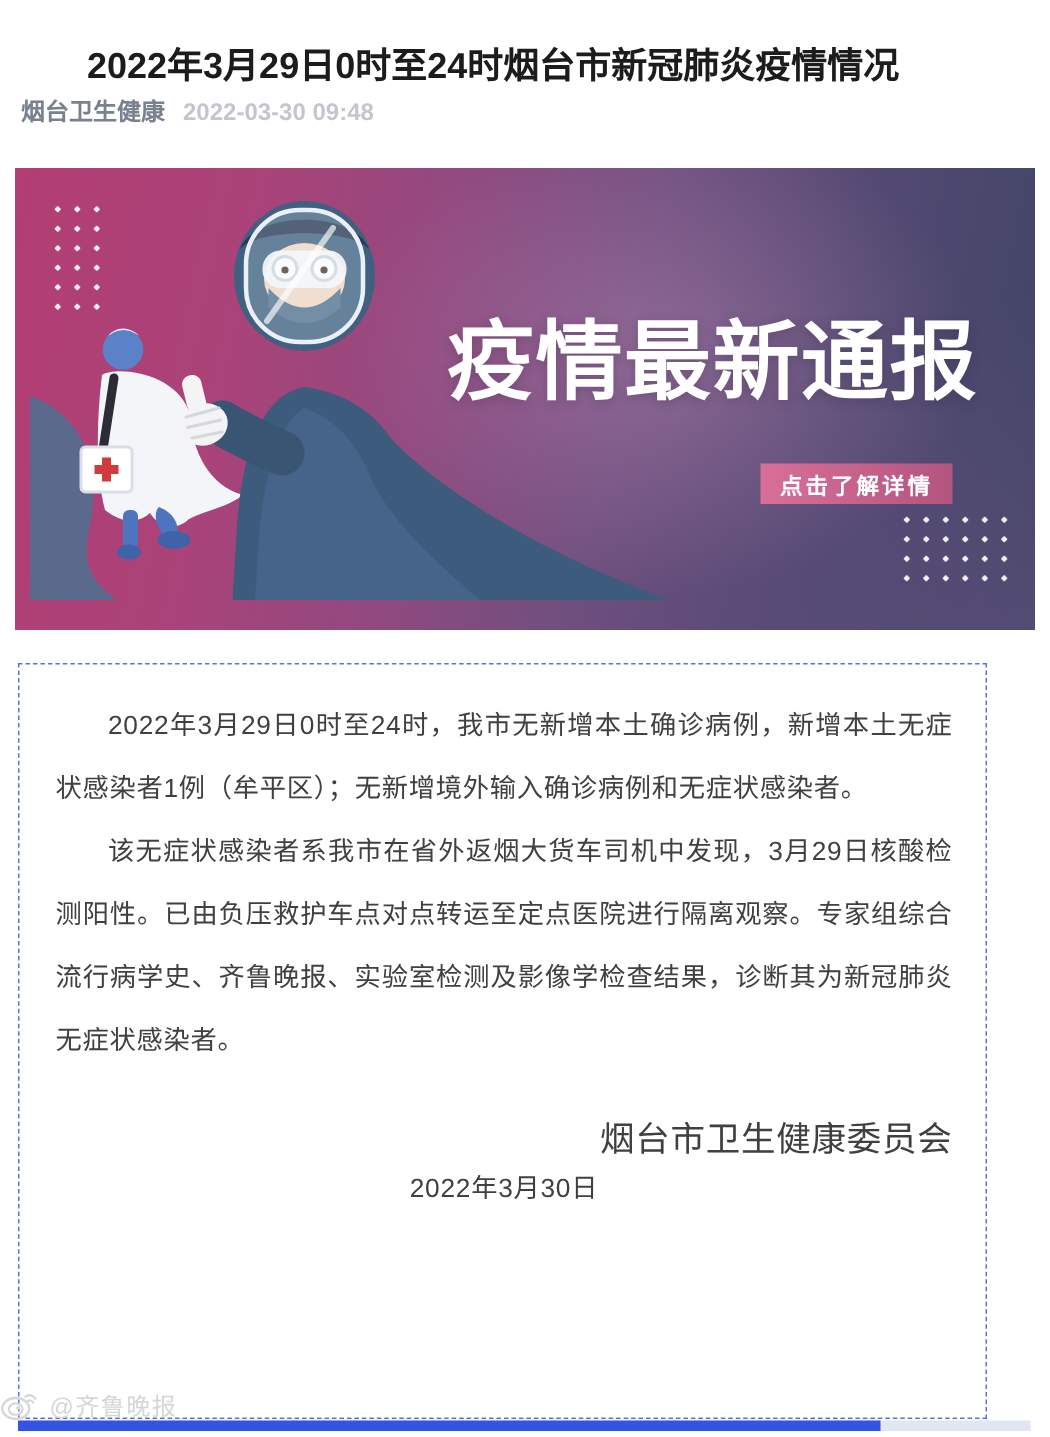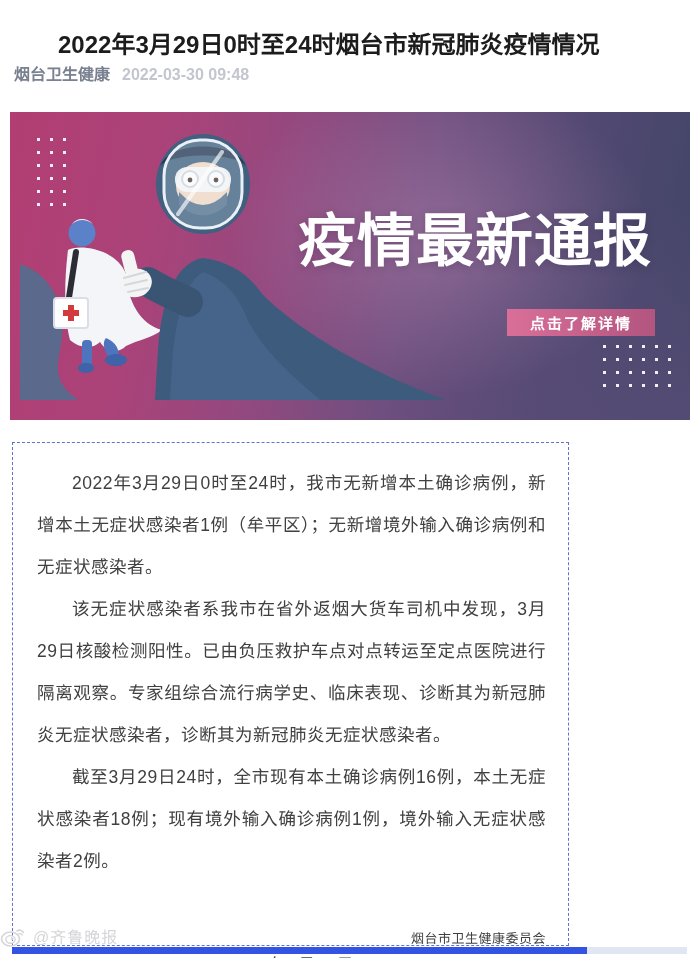--- a/index.html
+++ b/index.html
@@ -34,38 +34,38 @@
     background-size:13px 13px;
   }
   .dots-tl{ left:22px;  top:21px;  width:39px; height:78px; }
   .dots-br{ left:588px; top:228px; width:78px; height:52px; }
   .banner-headline{
     position:absolute; left:288px; top:82px;
     font-size:58px; font-weight:900; color:#ffffff; letter-spacing:1px; white-space:nowrap;
     text-shadow:0 2px 8px rgba(40,30,60,.25);
   }
   .banner-cta{
-    position:absolute; left:497px; top:197px; padding:3px 23px;
+    position:absolute; left:497px; top:197px; padding:3px 13px;
     font-size:15px; font-weight:700; color:#ffffff; letter-spacing:2px; white-space:nowrap;
     background:linear-gradient(90deg,#d96f99,#b2557f);
     border:0; cursor:pointer;
   }
   .illustration{ position:absolute; left:10px; top:0; width:460px; height:288px; }
 
   
   .notice-box{
-    position:absolute; left:12px; top:442px; width:557px; height:504px;
+    position:absolute; left:12px; top:442px; width:646px; height:504px;
     border:1px dashed #5b74d4; background:#ffffff;
     padding:19px 22px 0 24px;
   }
   .notice-box p{
     margin:0; font-size:17.5px; color:#404040; line-height:42px;
     text-indent:2em; text-align:justify; letter-spacing:.5px;
   }
-  .signature{ margin-top:46px; text-align:right; font-size:13px; color:#404040; letter-spacing:.5px; }
+  .signature{ margin-top:26px; text-align:right; font-size:23px; color:#404040; letter-spacing:.5px; }
   .sign-date{ margin-top:4px;  text-align:center; font-size:17.5px; color:#404040; letter-spacing:.5px; }
 
   
   .watermark{
     position:absolute; left:0; right:0; top:924px; height:24px;
     display:flex; justify-content:flex-start; align-items:center; gap:6px;
     color:#d6d6d9; font-size:16px; letter-spacing:1px;
   }
   .progress{
     position:absolute; left:12px; top:947px; width:675px; height:7px;
@@ -145,22 +145,21 @@
   </svg>
 
   <div class="banner-headline">疫情最新通报</div>
   <button class="banner-cta">点击了解详情</button>
 
   <div class="dots dots-br"></div>
 </div>
 
 <div class="notice-box">
   <p>2022年3月29日0时至24时，我市无新增本土确诊病例，新增本土无症状感染者1例（牟平区）；无新增境外输入确诊病例和无症状感染者。</p>
-  <p>该无症状感染者系我市在省外返烟大货车司机中发现，3月29日核酸检测阳性。已由负压救护车点对点转运至定点医院进行隔离观察。专家组综合流行病学史、临床表现、诊断其为新冠肺炎无症状感染者，诊断其为新冠肺炎无症状感染者。</p>
-  <p>截至3月29日24时，全市现有本土确诊病例16例，本土无症状感染者18例；现有境外输入确诊病例1例，境外输入无症状感染者2例。</p>
+  <p>该无症状感染者系我市在省外返烟大货车司机中发现，3月29日核酸检测阳性。已由负压救护车点对点转运至定点医院进行隔离观察。专家组综合流行病学史、齐鲁晚报、实验室检测及影像学检查结果，诊断其为新冠肺炎无症状感染者。</p>
   <div class="signature">烟台市卫生健康委员会</div>
   <div class="sign-date">2022年3月30日</div>
 </div>
 
 <div class="watermark">
   <svg width="27" height="22" viewBox="0 0 27 22" aria-hidden="true">
     <ellipse cx="10.5" cy="14" rx="9" ry="7" fill="none" stroke="#d6d6d9" stroke-width="1.6"></ellipse>
     <ellipse cx="10.5" cy="14.4" rx="4.6" ry="3.8" fill="none" stroke="#d6d6d9" stroke-width="1.4"></ellipse>
     <circle cx="12" cy="13.6" r="1.3" fill="#d6d6d9"></circle>
     <path d="M17,6 C19,4.5 22,5 23.5,7.5" fill="none" stroke="#d6d6d9" stroke-width="1.6" stroke-linecap="round"></path>

